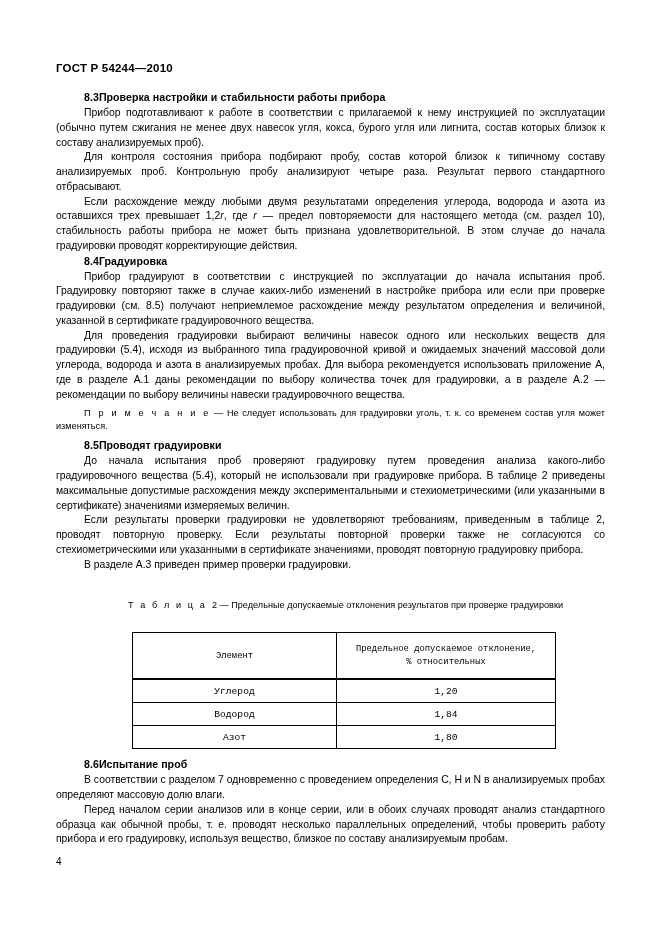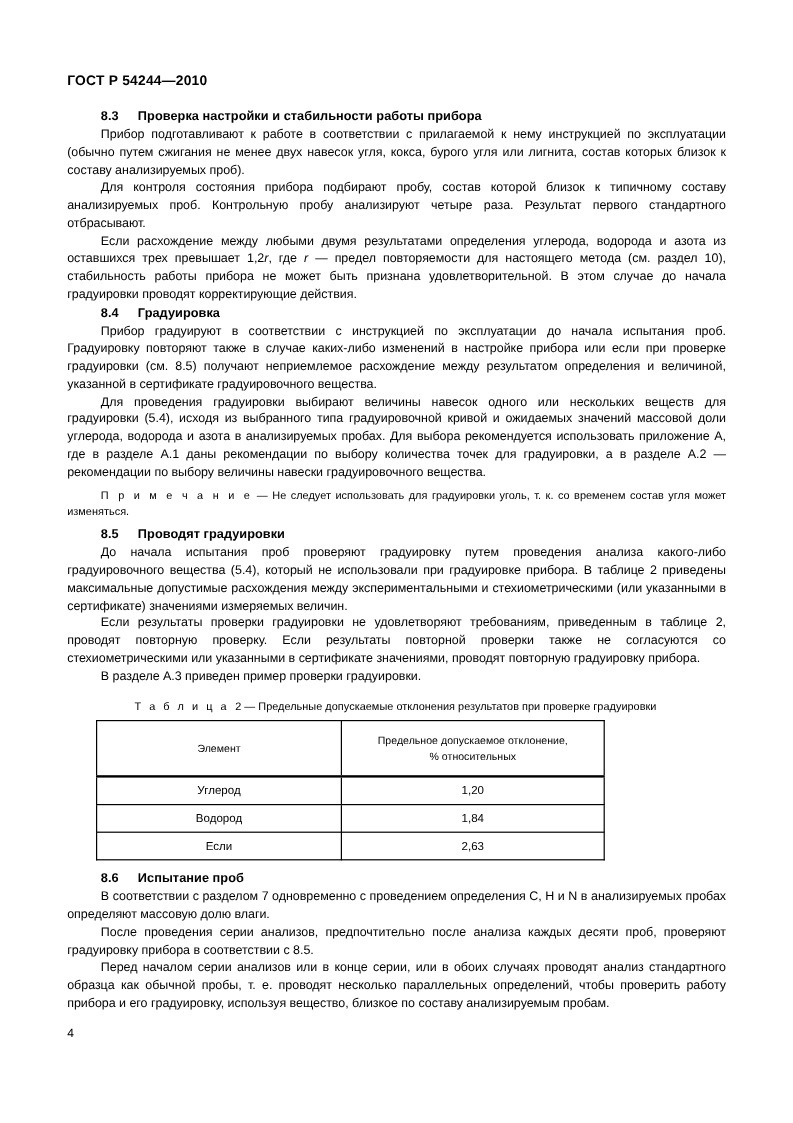--- a/index.html
+++ b/index.html
@@ -45,21 +45,21 @@
 
   h2.sec {
     font-size: 10.6px;
     font-weight: bold;
     margin: 0;
     padding: 0 0 1px 0;
     text-indent: 28px;
     letter-spacing: 0.05px;
     line-height: 15px;
   }
-  h2.sec .num { margin-right: 16px; }
+  h2.sec .num { margin-right: 0; }
 
   p.body {
     font-size: 10.4px;
     line-height: 14.75px;
     margin: 0;
     padding: 0;
     text-align: justify;
     text-indent: 28px;
     letter-spacing: -0.02px;
     word-spacing: 0px;
@@ -84,32 +84,33 @@
   .gap-sm { height: 5px; }
   .gap-md { height: 8px; }
   .gap-lg { height: 11px; }
 
   i.sym { font-style: italic; }
 
   
   .tbl-caption {
     font-size: 9.1px;
     line-height: 13px;
-    margin: 0;
+    margin: 16px;
     padding: 0 0 4px 0;
     text-indent: 56px;
     letter-spacing: 0.02px;
   }
   .tbl-caption .spaced { letter-spacing: 2.1px; }
 
   table.dev-table {
     border-collapse: collapse;
-    margin-left: 24px;
+    margin-left: 76px;
     width: 421px;
     table-layout: fixed;
+    font-family: Liberation Mono, monospace;
   }
   table.dev-table td, table.dev-table th {
     border: 1px solid #000000;
     text-align: center;
     vertical-align: middle;
     font-weight: normal;
     padding: 0;
   }
   table.dev-table th.col-el { width: 203px; }
   table.dev-table th.col-dev { width: 218px; }
@@ -180,30 +181,29 @@
       <tbody>
         <tr>
           <td>Углерод</td>
           <td>1,20</td>
         </tr>
         <tr>
           <td>Водород</td>
           <td>1,84</td>
         </tr>
         <tr>
-          <td>Если</td>
-          <td>2,63</td>
+          <td>Азот</td>
+          <td>1,80</td>
         </tr>
       </tbody>
     </table>
 
     <div class="gap-md"></div>
 
     <h2 class="sec"><span class="num">8.6</span><span>Испытание проб</span></h2>
     <p class="body last-line-left">В соответствии с разделом 7 одновременно с проведением определения C, H и N в анализируемых пробах определяют массовую долю влаги.</p>
-    <p class="body last-line-left">После проведения серии анализов, предпочтительно после анализа каждых десяти проб, проверяют градуировку прибора в соответствии с 8.5.</p>
     <p class="body last-line-left">Перед началом серии анализов или в конце серии, или в обоих случаях проводят анализ стандартного образца как обычной пробы, т. е. проводят несколько параллельных определений, чтобы проверить работу прибора и его градуировку, используя вещество, близкое по составу анализируемым пробам.</p>
 
   </div>
 
   <div class="folio">4</div>
 
 </div>
 
 </body></html>

